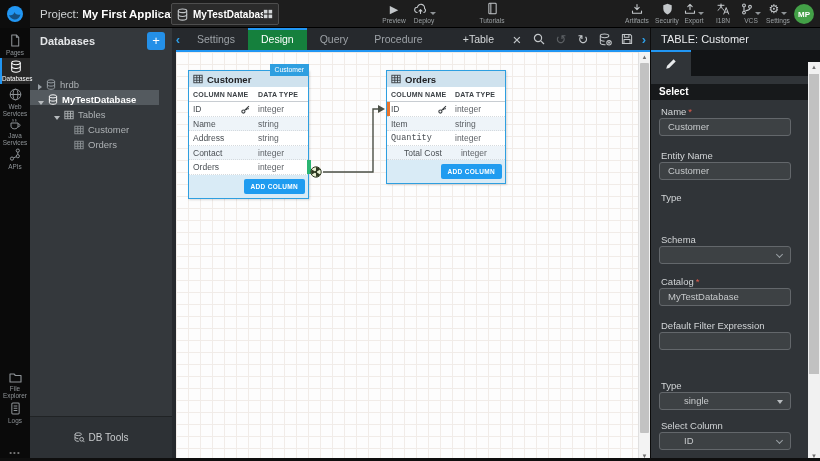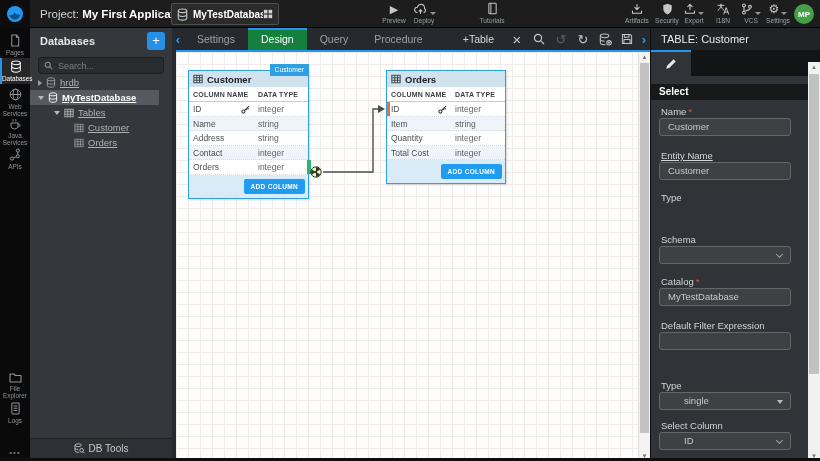--- a/index.html
+++ b/index.html
@@ -29,26 +29,26 @@
   #sb-dots { position:absolute; left:0; top:420px; width:30px; text-align:center; color:#777; font-size:8px; letter-spacing:1px; }
 
   
   #explorer { position:absolute; left:30px; top:28px; width:142px; height:433px; background:#34383c; z-index:10; }
   #exp-header { position:absolute; left:0; top:0; width:142px; height:26px; display:flex; align-items:center; }
   #exp-title { font-size:11px; font-weight:700; color:#e4e6e8; margin-left:10px; flex:1; }
   #exp-add { width:18px; height:18px; background:#2490e8; border-radius:3px; color:#fff; font-size:13px; line-height:17px; text-align:center; margin-right:7px; cursor:pointer; }
   #exp-search { position:absolute; left:8px; top:29px; width:126px; height:17px; background:#292d30; border:1px solid #1b1d1f; border-radius:3px; display:flex; align-items:center; }
   #exp-search input { background:transparent; border:0; outline:0; color:#aab; font-size:9px; width:100px; }
   #exp-search input::placeholder { color:#7a7f83; }
-  .tree-row { position:absolute; left:0; width:129px; height:15px; display:flex; align-items:center; font-size:9.5px; color:#aeb2b5; cursor:pointer; white-space:nowrap;text-decoration:underline; }
+  .tree-row { position:absolute; left:0; width:129px; height:15px; display:flex; align-items:flex-end; font-size:9.5px; color:#aeb2b5; cursor:pointer; white-space:nowrap; }
   .tree-row.selected { background:#545a5f; color:#fff; font-weight:700; }
   .tree-row .t-ic { margin-right:4px; display:flex; }
   .cr-d { width:0; height:0; border-left:3.5px solid transparent; border-right:3.5px solid transparent; border-top:4.5px solid #b6babd; margin-right:4px; }
   .cr-r { width:0; height:0; border-top:3.5px solid transparent; border-bottom:3.5px solid transparent; border-left:4.5px solid #9aa0a6; margin-right:4px; }
-  #exp-footer { position:absolute; left:0; bottom:3px; width:142px; height:20px; background:#2d3135; border-top:1px solid #202325; display:flex; align-items:center; justify-content:center; gap:4px; color:#c9ccce; font-size:10px; cursor:pointer; }
+  #exp-footer { position:absolute; left:0; bottom:3px; width:142px; height:42px; background:#2d3135; border-top:1px solid #202325; display:flex; align-items:center; justify-content:center; gap:4px; color:#c9ccce; font-size:10px; cursor:pointer; }
 
   
   #workspace { position:absolute; left:172px; top:28px; width:478px; height:433px; background:#26292d; }
   #ws-toolbar { position:absolute; left:0; top:0; width:478px; height:22px; display:flex; align-items:center; }
   #collapse-left { color:#2d9fe8; font-size:13px; font-weight:700; width:12px; text-align:center; cursor:pointer; }
   .ws-tab { padding:0 13px; line-height:22px; height:22px; font-size:10.5px; color:#9da2a7; cursor:pointer; }
   .ws-tab.active { background:#15803d; color:#fff; box-shadow:inset 0 2px 0 #2196f3; }
   #ws-spacer { flex:1; }
   #add-table { font-size:10.5px; color:#d6d9db; margin-right:12px; cursor:pointer; }
   .ws-ic { width:22px; text-align:center; color:#c3c7ca; font-size:13px; cursor:pointer; display:flex; justify-content:center; align-items:center; height:22px; }
@@ -274,27 +274,20 @@
     <div>Logs</div>
   </div>
   <div id="sb-dots">•••</div>
 </div>
 
 <div id="explorer">
   <div id="exp-header">
     <div id="exp-title">Databases</div>
     <div id="exp-add">+</div>
   </div>
-  <div id="exp-search">
-    <svg width="9" height="9" viewBox="0 0 12 12" fill="none" stroke="#8a8f93" stroke-width="1.4" style="margin:0 5px;">
-        <circle cx="5" cy="5" r="3.4"></circle>
-        <path d="M7.6 7.6 11 11"></path>
-      </svg>
-    <input placeholder="Search..." style="">
-  </div>
 
   <div class="tree-row" style="top:47px;padding-left:8px;">
     <span class="cr-r"></span>
     <span class="t-ic">
         <svg width="10" height="11" viewBox="0 0 12 14" fill="none" stroke="#9aa0a6" stroke-width="1.2">
           <ellipse cx="6" cy="3" rx="4.6" ry="2"></ellipse>
           <path d="M1.4 3v8c0 1.2 2 2.1 4.6 2.1s4.6-.9 4.6-2.1V3"></path>
           <path d="M1.4 7c0 1.2 2 2.1 4.6 2.1s4.6-.9 4.6-2.1"></path>
         </svg>
       </span>
@@ -476,25 +469,25 @@
                 </svg>
               </span>
           </div>
           <div class="c2 w2">integer</div>
         </div>
         <div class="e-row">
           <div class="c1 w1" style="width:64px;">Item</div>
           <div class="c2 w2">string</div>
         </div>
         <div class="e-row">
-          <div class="c1 w1" style="width:64px;">Quantity</div>
+          <div class="c1 w1" style="width:64px;font-family:Liberation Mono, monospace;">Quantity</div>
           <div class="c2 w2">integer</div>
         </div>
         <div class="e-row">
-          <div class="c1 w1" style="width:64px;">Total Cost</div>
+          <div class="c1 w1" style="width:64px;margin-left:13px;">Total Cost</div>
           <div class="c2 w2">integer</div>
         </div>
       </div>
       <div class="e-footer">
         <div class="addcol-btn">ADD COLUMN</div>
       </div>
     </div>
 
     <div id="canvas-vscroll">
       <div class="arr" style="top:0;">▲</div>
@@ -512,21 +505,21 @@
           <path d="M1.2 10.8l.9-3L8.6 1.3l2.1 2.1-6.5 6.5z" fill="#e8eaec"></path>
         </svg>
     </div>
   </div>
 
   <div class="sec-bar" style="top:56px;">Select</div>
 
   <div class="fld-label" style="top:78px;"><span>Name</span><span class="req">*</span></div>
   <div class="fld-box" style="top:90px;">Customer</div>
 
-  <div class="fld-label" style="top:122px;text-decoration:underline;">Entity Name</div>
+  <div class="fld-label" style="top:122px;">Entity Name</div>
   <div class="fld-box" style="top:134px;">Customer</div>
 
   <div class="fld-label" style="top:164px;">Type</div>
 
   <div class="fld-label" style="top:206px;">Schema</div>
   <div class="fld-box sel" style="top:218px;"><span></span><span class="chev-down"></span></div>
 
   <div class="fld-label" style="top:248px;"><span>Catalog</span><span class="req">*</span></div>
   <div class="fld-box" style="top:260px;">MyTestDatabase</div>
 

